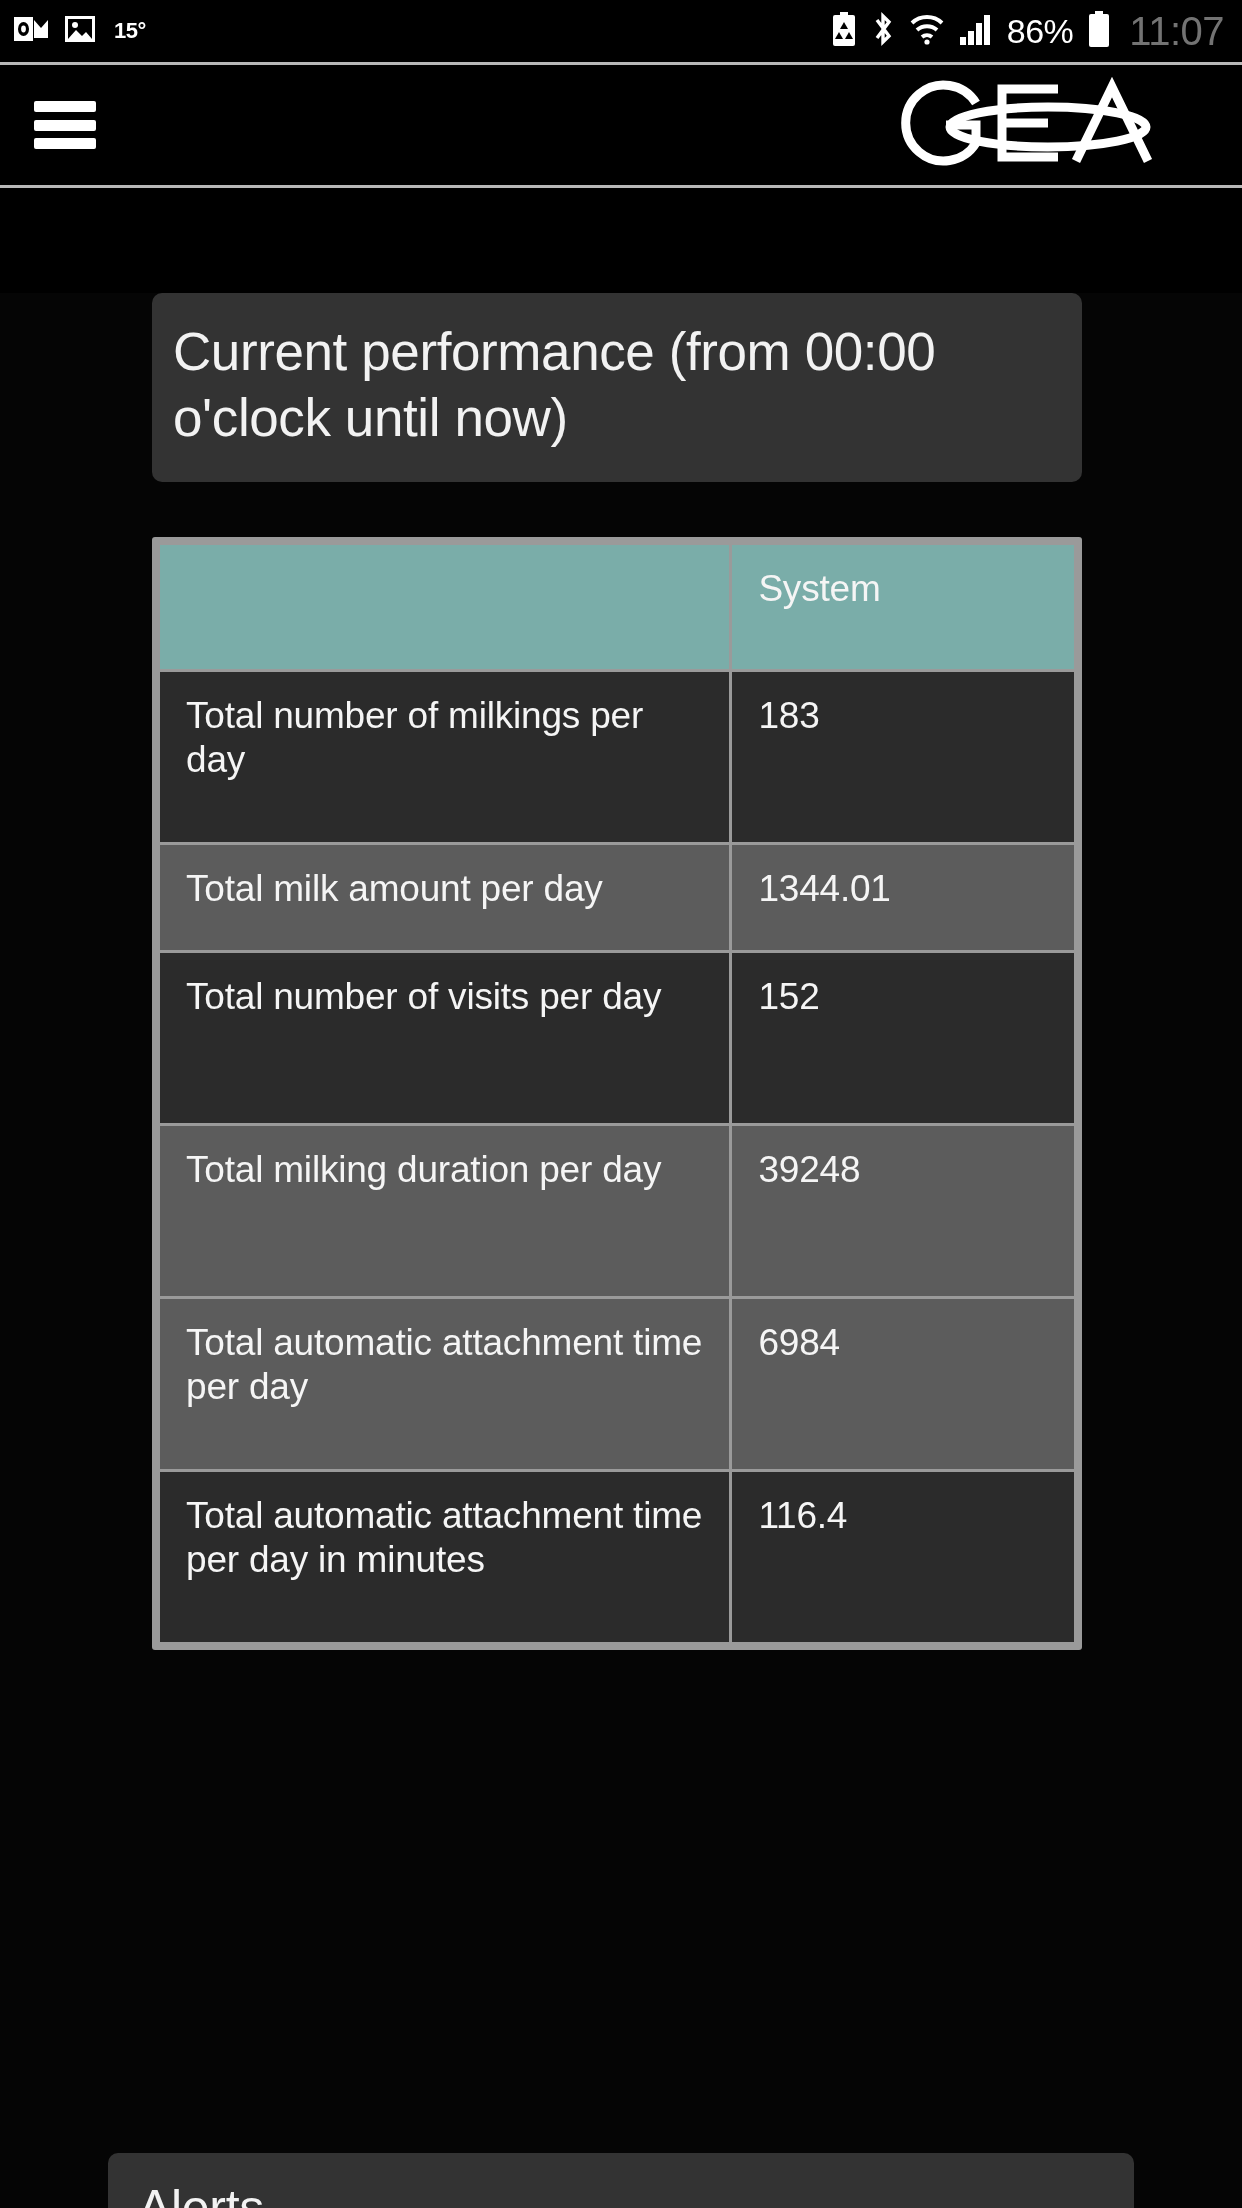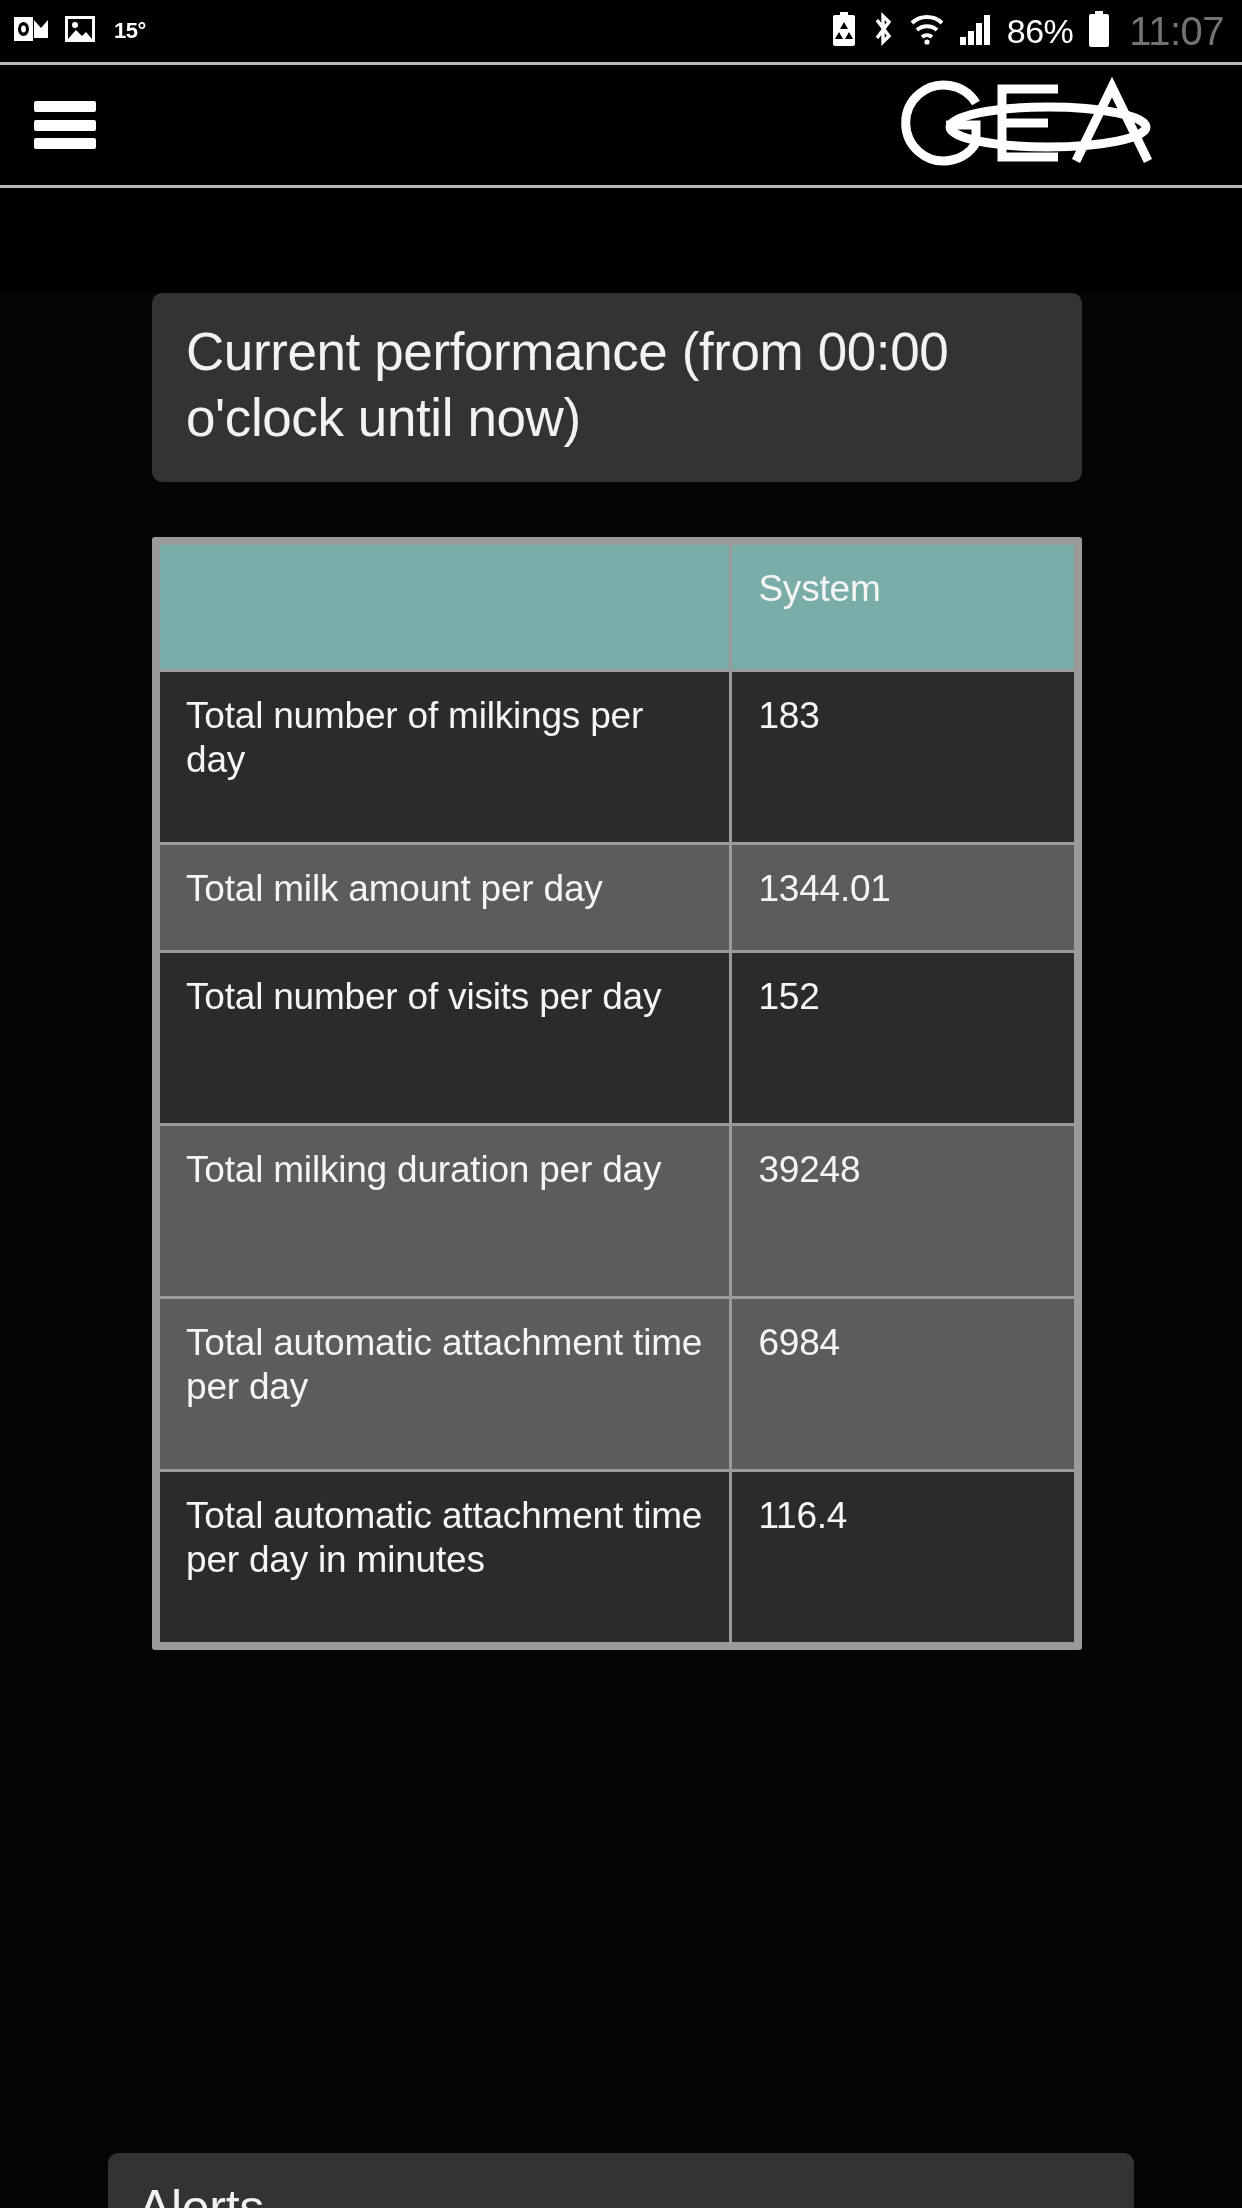--- a/index.html
+++ b/index.html
@@ -88,21 +88,21 @@
     height: 2017px;
     background: #050505;
     position: relative;
   }
 
   .title-card {
     margin: 105px 0 0 152px;
     width: 930px;
     background: #333333;
     border-radius: 10px;
-    padding: 26px 30px 30px 34px;
+    padding: 26px 30px 30px 21px;
   }
   .title-card-text {
     color: #f2f2f2;
     font-size: 53px;
     line-height: 1.25;
     font-weight: 400;
     letter-spacing: -0.4px;
   }
 
   

